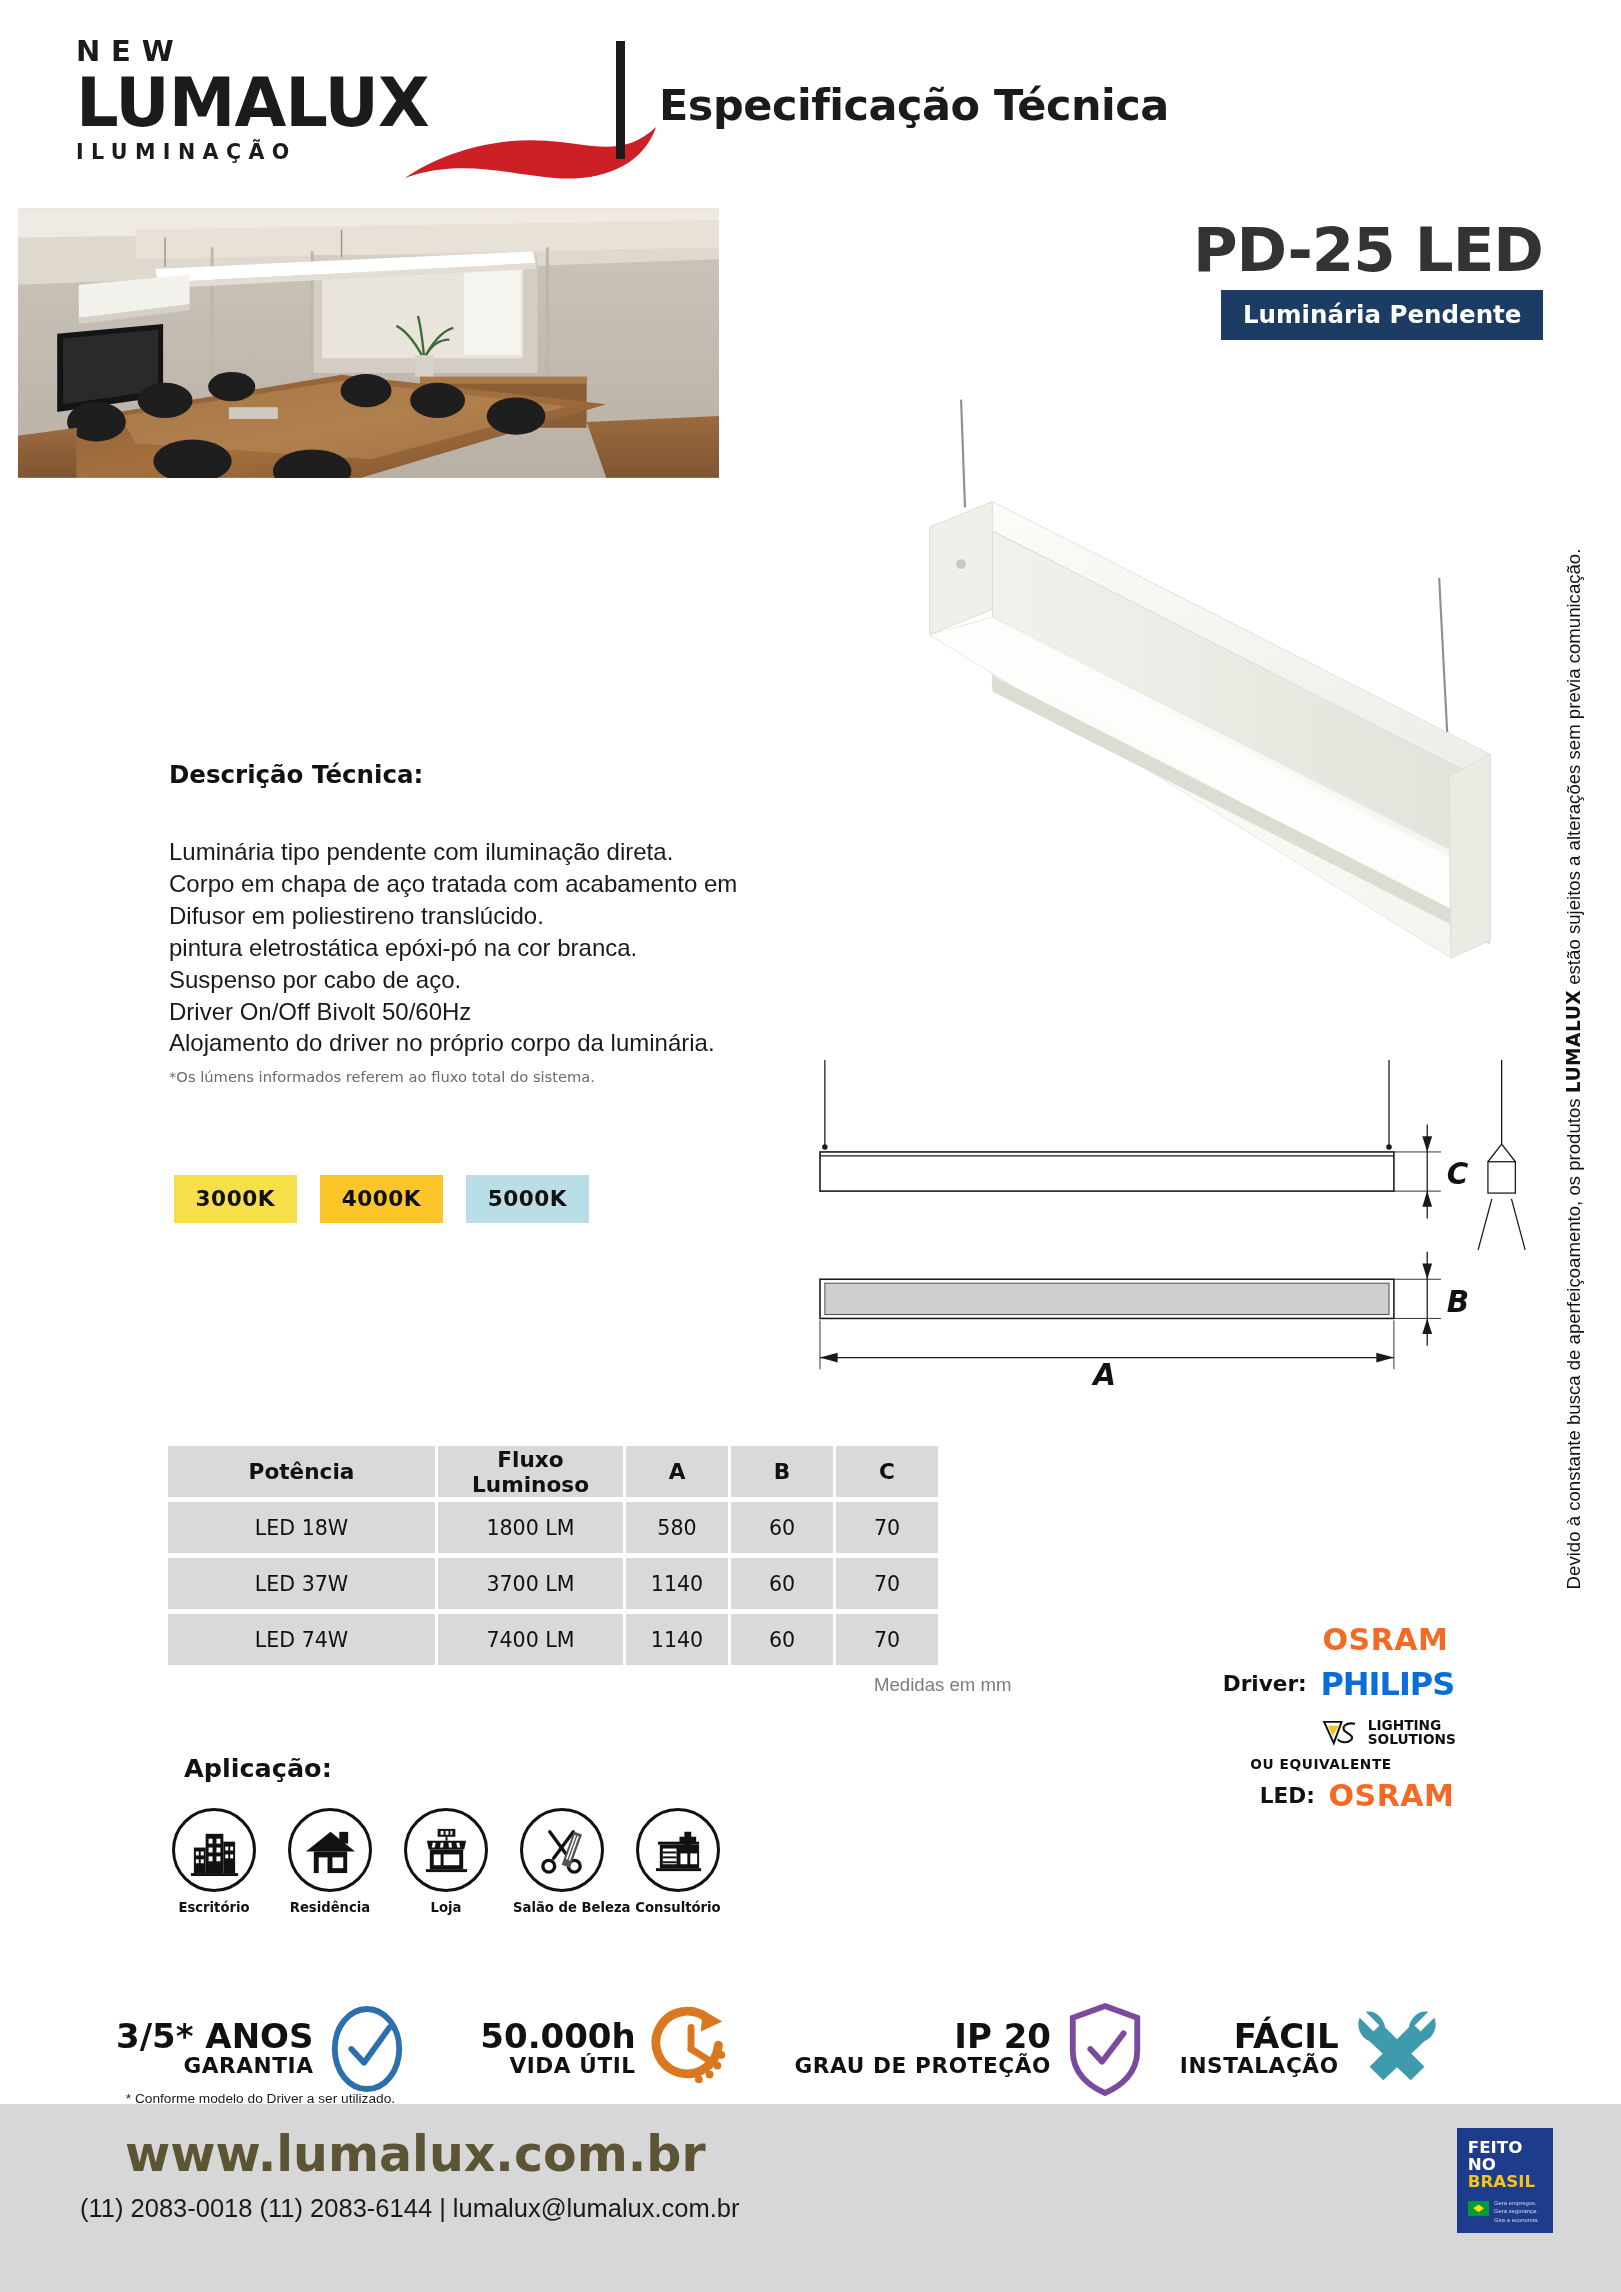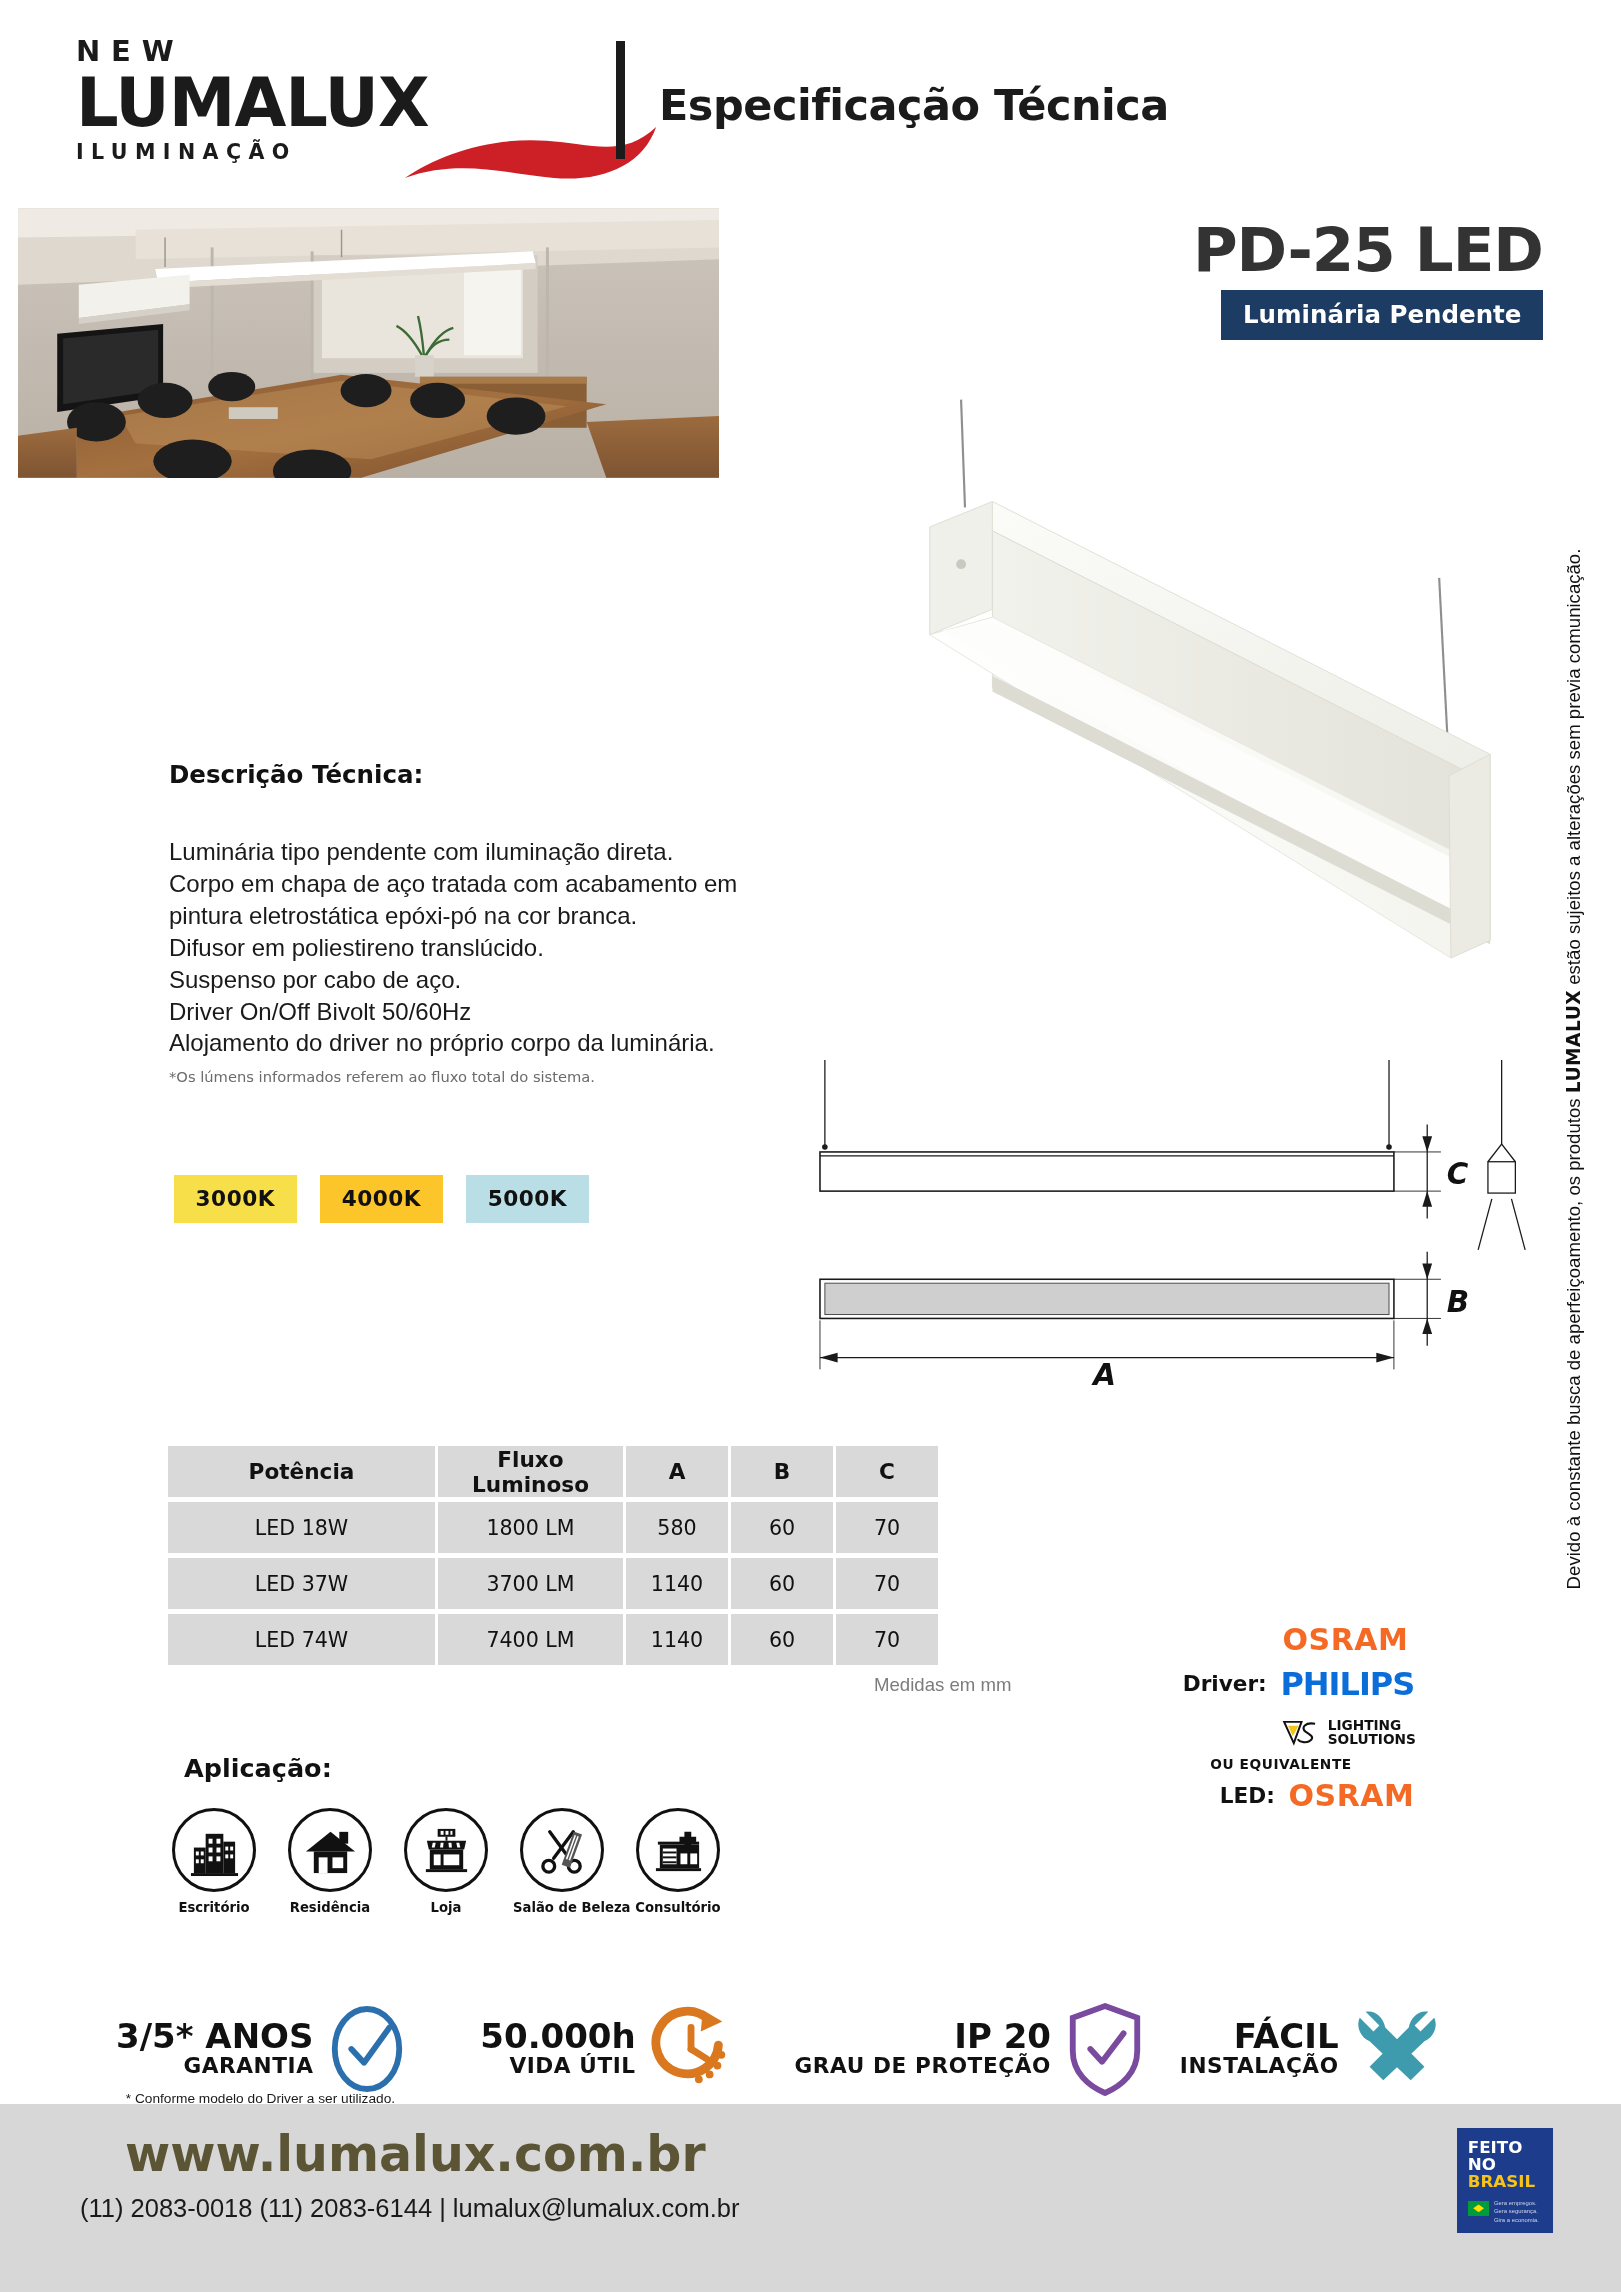--- a/index.html
+++ b/index.html
@@ -111,21 +111,21 @@
   .apl-circle {
     width:84px; height:84px; border:3.4px solid #111; border-radius:50%;
     margin:0 auto; display:flex; align-items:center; justify-content:center;
   }
   .apl-label {
     margin-top:7.8px; font-family:"DejaVu Sans", sans-serif; font-weight:700;
     font-size:13.2px; color:#111; white-space:nowrap;
   }
 
   
-  .brands { position:absolute; left:1134px; top:1622px; width:323px; }
+  .brands { position:absolute; left:1174px; top:1622px; width:323px; }
   .brand-row { display:flex; align-items:center; justify-content:flex-end; gap:13.7px; }
   .brand-lbl { font-family:"DejaVu Sans", sans-serif; font-weight:700; font-size:21.6px; color:#111; }
   .osram-txt {
     font-family:"DejaVu Sans", sans-serif; font-weight:700; font-size:30px;
     color:#f46a25; letter-spacing:0.5px;
   }
   .philips-txt {
     font-family:"DejaVu Sans", sans-serif; font-weight:700; font-size:32px;
     color:#0b6ed8; letter-spacing:-1px;
   }
@@ -315,22 +315,22 @@
       <polygon points="132,350 640,608 640,624 132,366" fill="#dcdcd3"></polygon>
 
       <polygon points="640,430 640,620 600,638 598,452" fill="#ebebe4" stroke="#ddddd4" stroke-width="1"></polygon>
     </svg>
   </div>
 
   <div class="desc-title">Descrição Técnica:</div>
   <div class="desc-body">
     <div>Luminária tipo pendente com iluminação direta.</div>
     <div>Corpo em chapa de aço tratada com acabamento em</div>
+    <div>Difusor em poliestireno translúcido.</div>
     <div>pintura eletrostática epóxi-pó na cor branca.</div>
-    <div>Difusor em poliestireno translúcido.</div>
     <div>Suspenso por cabo de aço.</div>
     <div>Driver On/Off Bivolt 50/60Hz</div>
     <div>Alojamento do driver no próprio corpo da luminária.</div>
   </div>
   <div class="desc-note">*Os lúmens informados referem ao fluxo total do sistema.</div>
 
   <div class="temps">
     <div class="temp-chip" id="chip0" style="background: rgb(247, 223, 74);">3000K</div>
     <div class="temp-chip" id="chip1" style="background: rgb(252, 198, 43);">4000K</div>
     <div class="temp-chip" id="chip2" style="background: rgb(185, 222, 229);">5000K</div>

